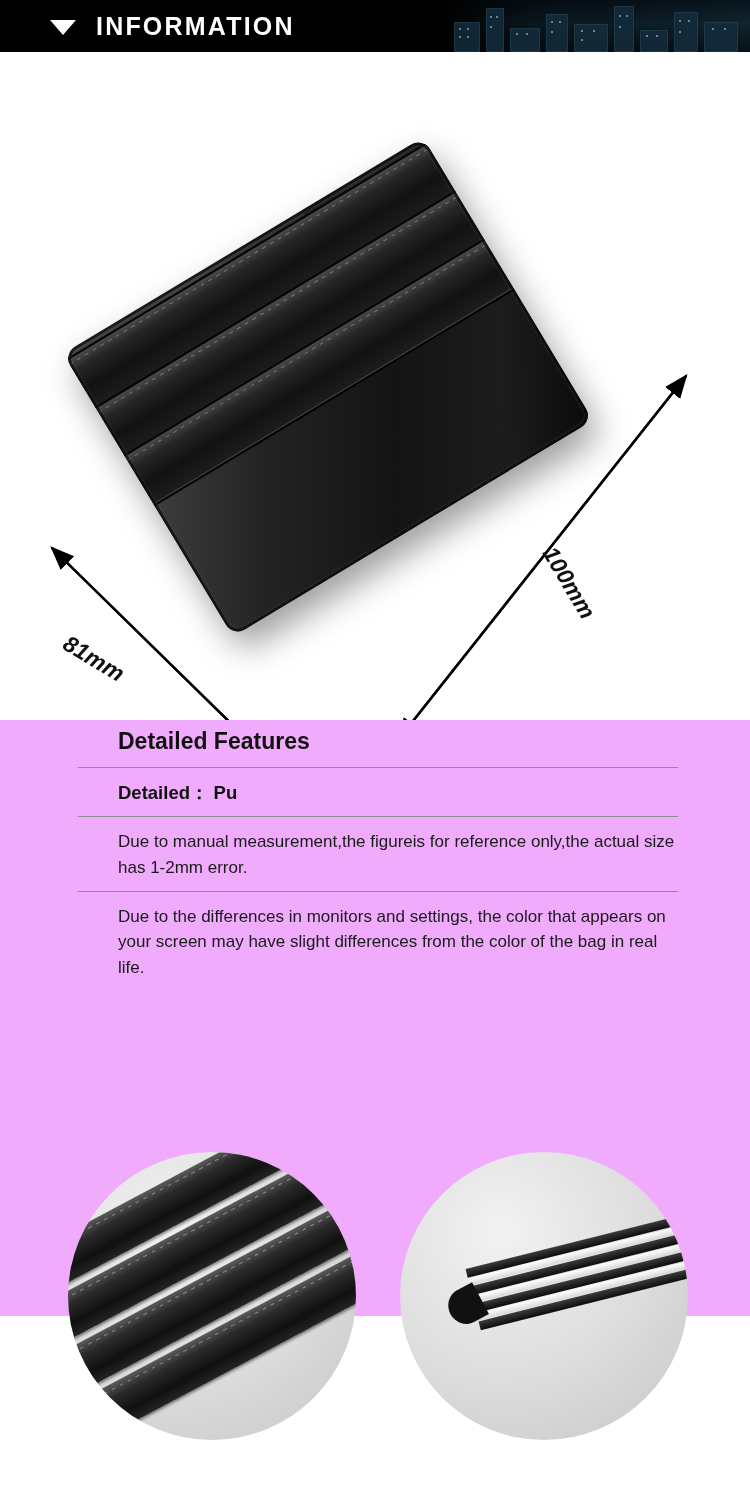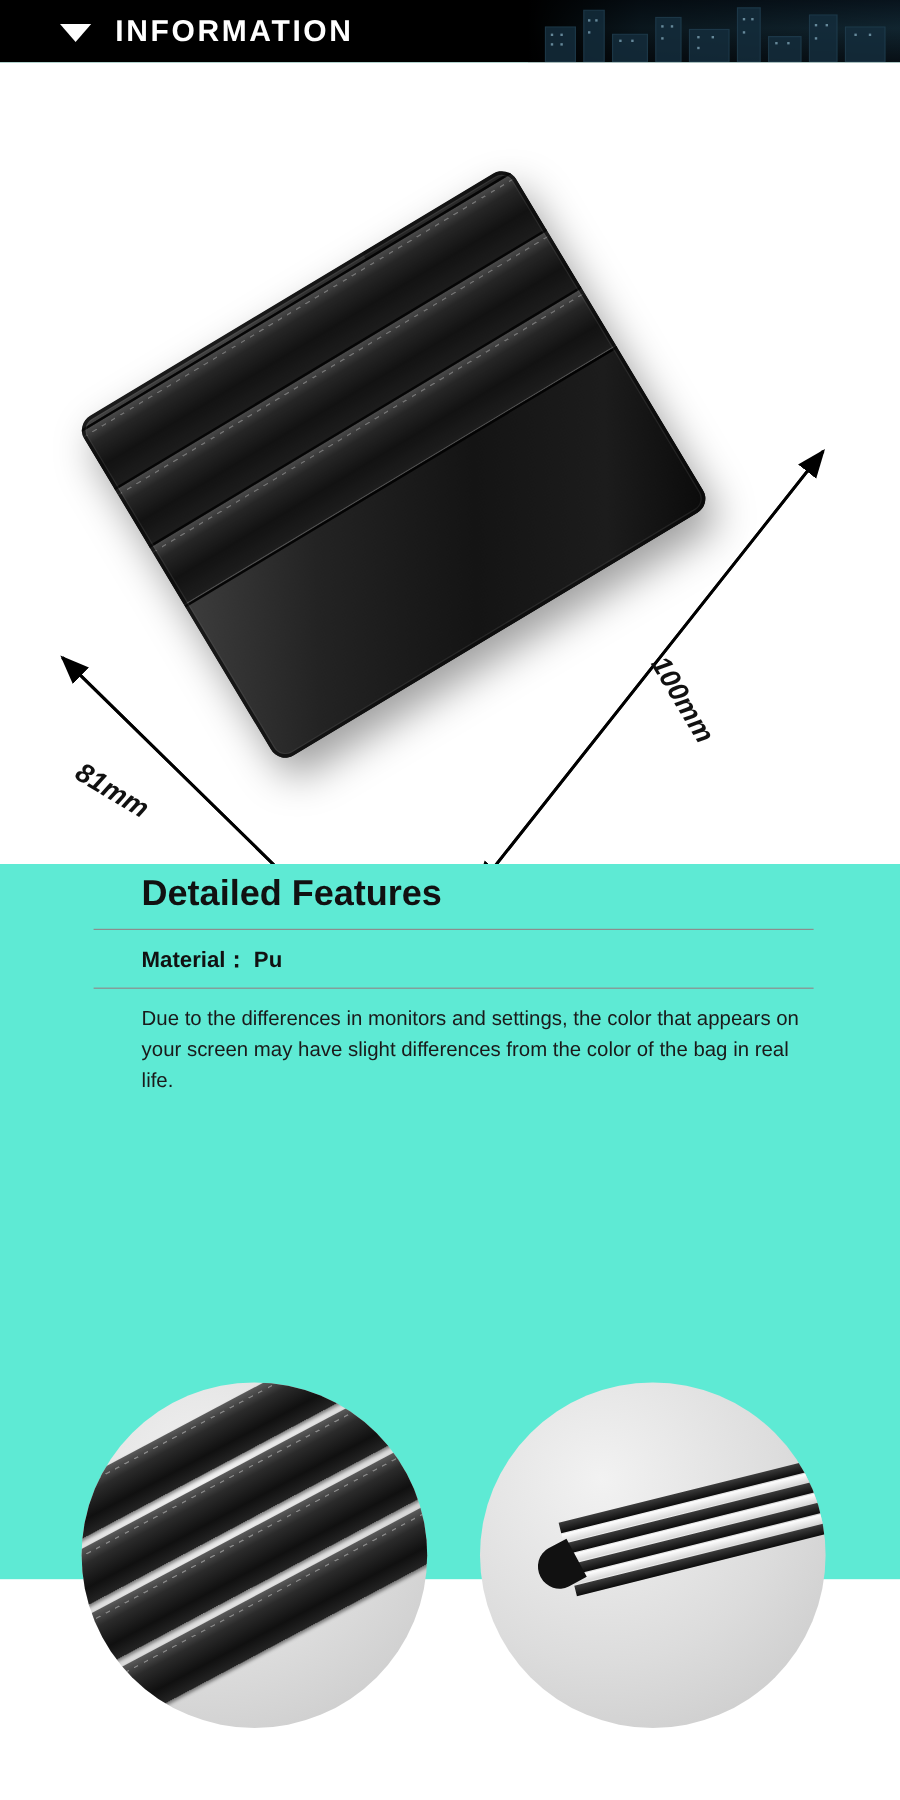--- a/index.html
+++ b/index.html
@@ -7,21 +7,21 @@
     width: 750px;
     height: 1500px;
     background: #ffffff;
     font-family: "Liberation Sans", sans-serif;
     overflow: hidden;
   }
   .page {
     position: relative;
     width: 750px;
     height: 1316px;
-    background: #5eead4;
+    background: #f0abfc;
   }
 
   
   .header {
     position: relative;
     width: 750px;
     height: 52px;
     background: #000000;
     overflow: hidden;
   }
@@ -160,21 +160,21 @@
   }
 
   
   .specs {
     position: absolute;
     left: 78px;
     top: 728px;
     width: 600px;
   }
   .specs-title {
-    font-size: 30px;
+    font-size: 23px;
     font-weight: bold;
     color: #111;
     padding: 0 0 12px 40px;
   }
   .spec-row {
     border-top: 1px solid #8d8d8d;
     padding: 12px 0 11px 40px;
     font-size: 18.5px;
     font-weight: bold;
     color: #111;
@@ -353,21 +353,22 @@
       <line x1="252" y1="692" x2="52" y2="496" stroke="#000" stroke-width="2.4" marker-end="url(#ah2)"></line>
       <line x1="52" y1="496" x2="252" y2="692" stroke="#000" stroke-width="2.4" marker-end="url(#ah)"></line>
     </svg>
 
     <div class="dim-label dim-100">100mm</div>
     <div class="dim-label dim-81">81mm</div>
   </div>
 
   <div class="specs">
     <div class="specs-title">Detailed Features</div>
-    <div class="spec-row">Material： Pu</div>
+    <div class="spec-row">Detailed： Pu</div>
+    <div class="spec-note">Due to manual measurement,the figureis for reference only,the actual size has 1-2mm error.</div>
     <div class="spec-note last">Due to the differences in monitors and settings, the color that appears on your screen may have slight differences from the color of the bag in real life.</div>
   </div>
 
   <div class="details">
     <div class="circle left">
       <div class="c1-inner">
         <div class="c1-band c1-b1"></div>
         <div class="c1-band c1-b2"></div>
         <div class="c1-band c1-b3"></div>
         <div class="c1-band c1-b4"></div>

